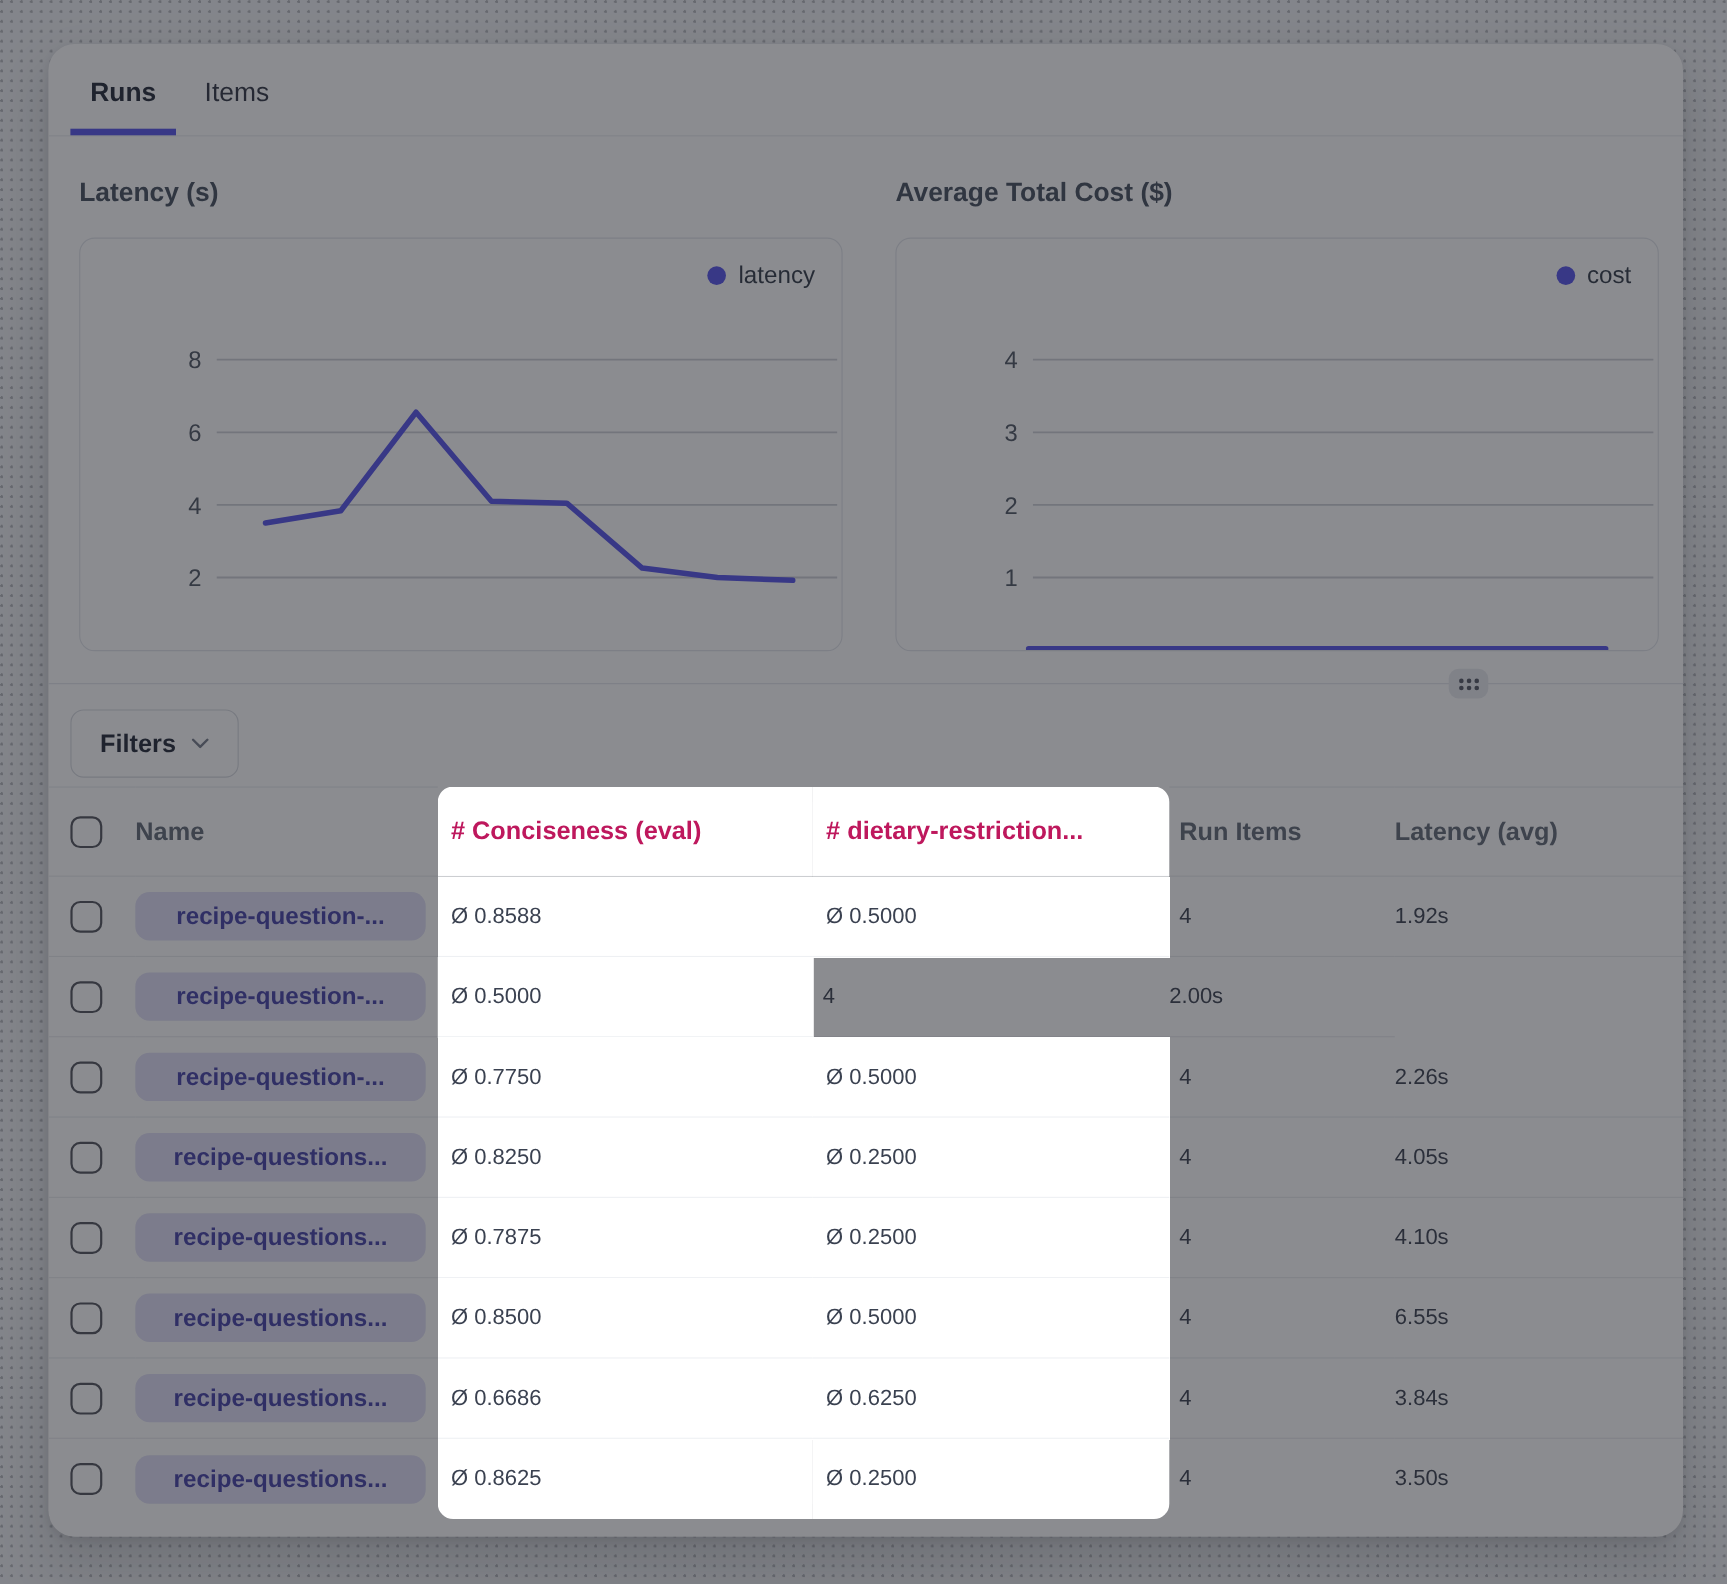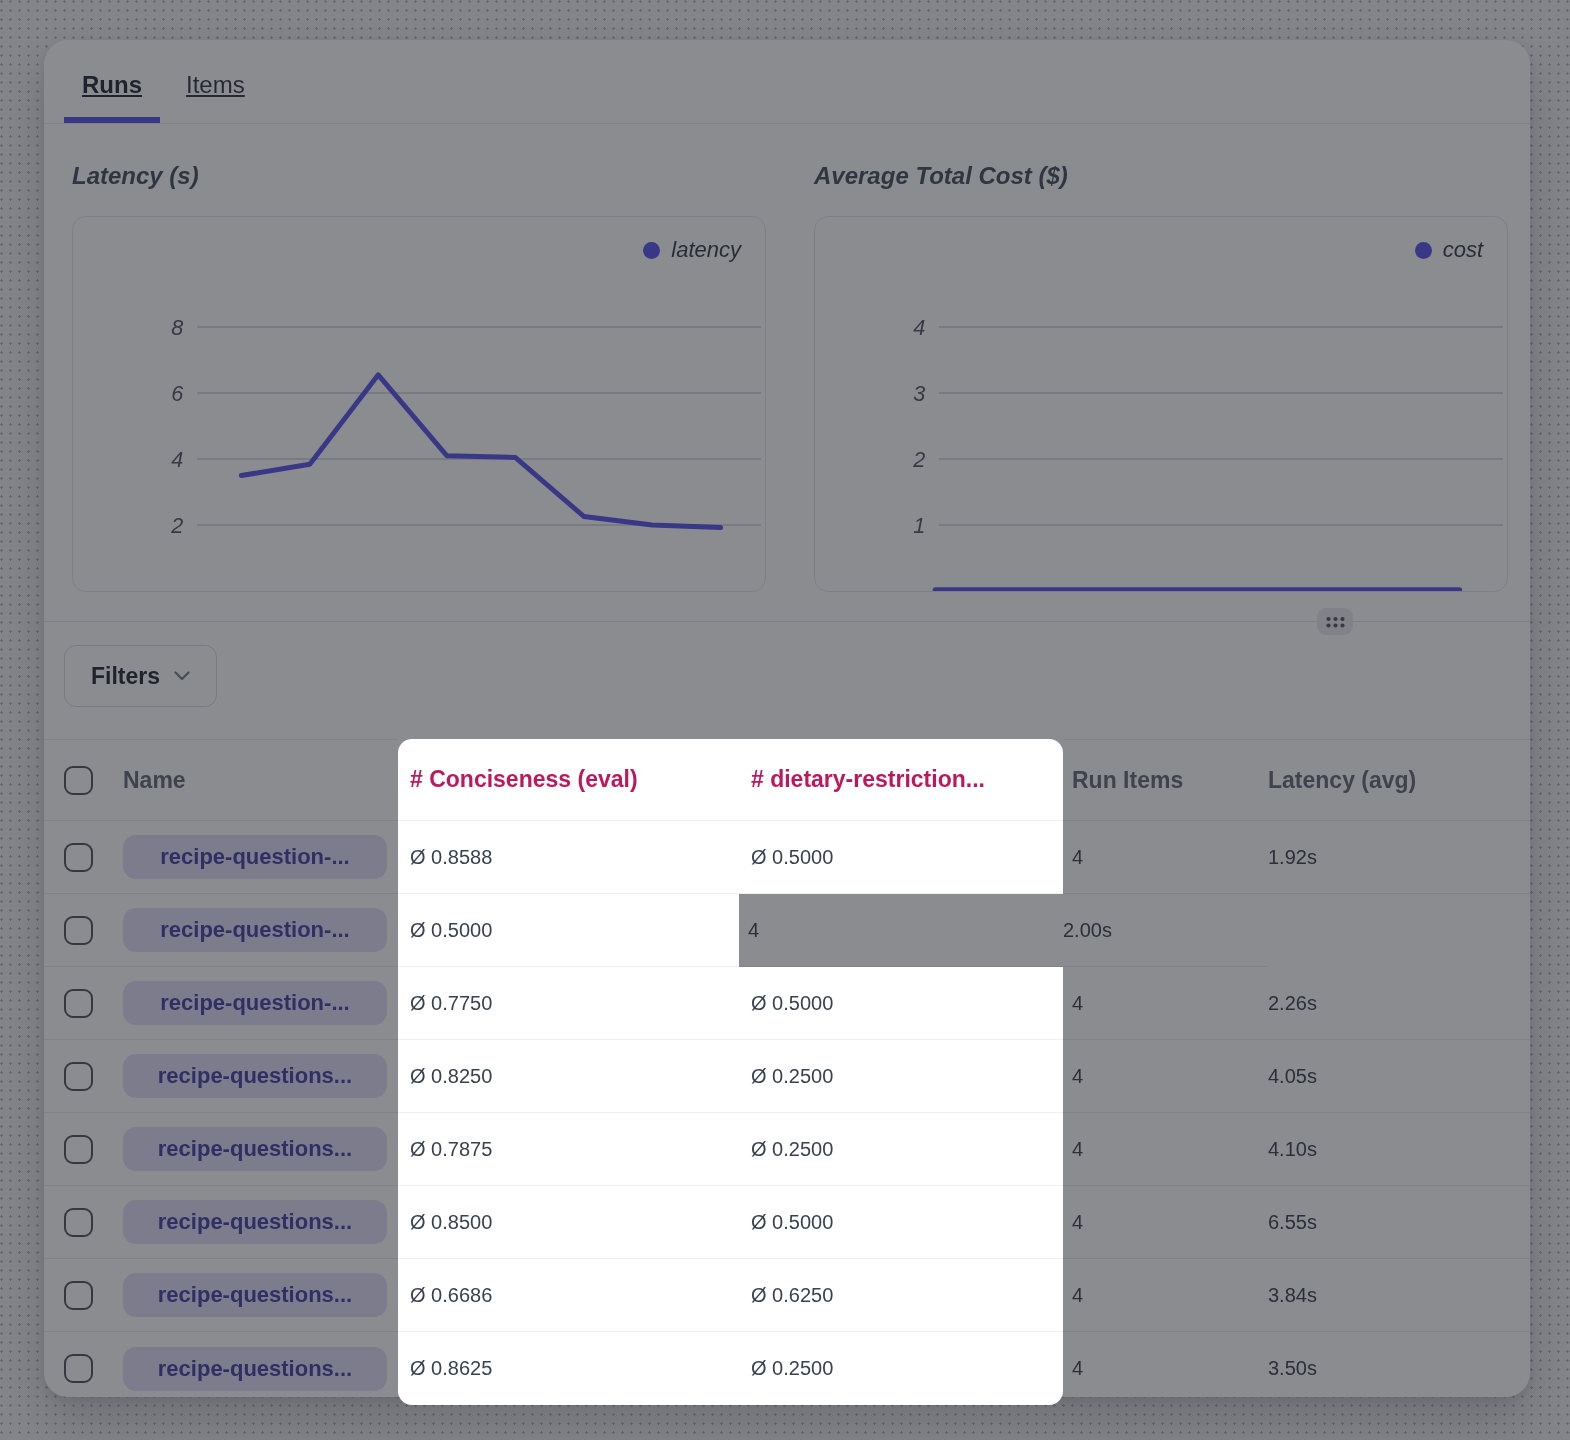--- a/index.html
+++ b/index.html
@@ -16,26 +16,26 @@
   .card {
     position: absolute; left: 44px; top: 40px; right: 40px; bottom: 43px;
     background: #ffffff; border-radius: 24px;
     box-shadow: 0 24px 50px rgba(18,21,28,0.22), 0 3px 8px rgba(18,21,28,0.10);
   }
 
   
   .tabs { display: flex; gap: 8px; padding: 30px 20px 0 20px; border-bottom: 1px solid #e7e9ed; }
   .tab {
     font-size: 24px; line-height: 30px; color: #1f2533; padding: 0 18px 17px 18px;
-    border-bottom: 6px solid transparent; cursor: pointer; font-weight: 500; text-decoration: underline;
+    border-bottom: 6px solid transparent; cursor: pointer; font-weight: 500;
   }
   .tab.active { font-weight: 700; color: #111827; border-bottom-color: var(--accent); }
 
   
-  .charts { display: grid; grid-template-columns: 1fr 1fr; gap: 48px; padding: 0 22px 0 28px; font-style: italic; }
+  .charts { display: grid; grid-template-columns: 1fr 1fr; gap: 48px; padding: 0 22px 0 28px; }
   .chart-title { margin: 38px 0 26px 0; font-size: 24px; line-height: 28px; font-weight: 700; color: #374151; }
   .chart-panel { position: relative; height: 376px; border: 1px solid #dfe2e8; border-radius: 14px; overflow: hidden; background: #fff; }
   .plot { position: absolute; left: 0; top: 0; width: 100%; height: 374px; }
   .plot text { font-family: "Liberation Sans", sans-serif; font-size: 22px; fill: #414a57; }
   .legend { position: absolute; top: 20px; right: 24px; display: flex; align-items: center; gap: 11px; }
   .legend .dot { width: 17px; height: 17px; border-radius: 50%; background: var(--accent); }
   .legend .legend-label { font-size: 22px; color: #1f2937; }
 
   
   .split-divider { margin-top: 29px; border-top: 1px solid #dfe2e8; position: relative; }
@@ -46,21 +46,21 @@
 
   
   .filters-row { padding: 23px 20px 0 20px; }
   .filters-btn {
     display: inline-flex; align-items: center; gap: 14px; height: 62px; padding: 0 26px;
     background: #fff; border: 1px solid #d4d7dd; border-radius: 12px; cursor: pointer;
     font-family: "Liberation Sans", sans-serif; font-size: 23px; font-weight: 600; color: #111827; justify-content: space-between;
   }
 
   
-  .table { margin-top: 32px; }
+  .table { margin-top: 8px; }
   .trow { display: grid; grid-template-columns: 79px 275px 341px 324px 205px 1fr; }
   .thead { height: 82px; }
   .row { height: 73px; }
   .cell { display: flex; align-items: center; border-bottom: 1px solid #e6e8ec; }
   .thead .cell { border-top: 1px solid #e6e8ec; }
   .th { font-size: 23px; font-weight: 600; color: #555e6b; }
   .c-conc, .c-diet { padding-left: 12px; }
   .c-runs { padding-left: 9px; }
   .cell-text { font-size: 20px; color: #2a3140; }
   .c-check { justify-content: flex-start; padding-left: 20px; }

